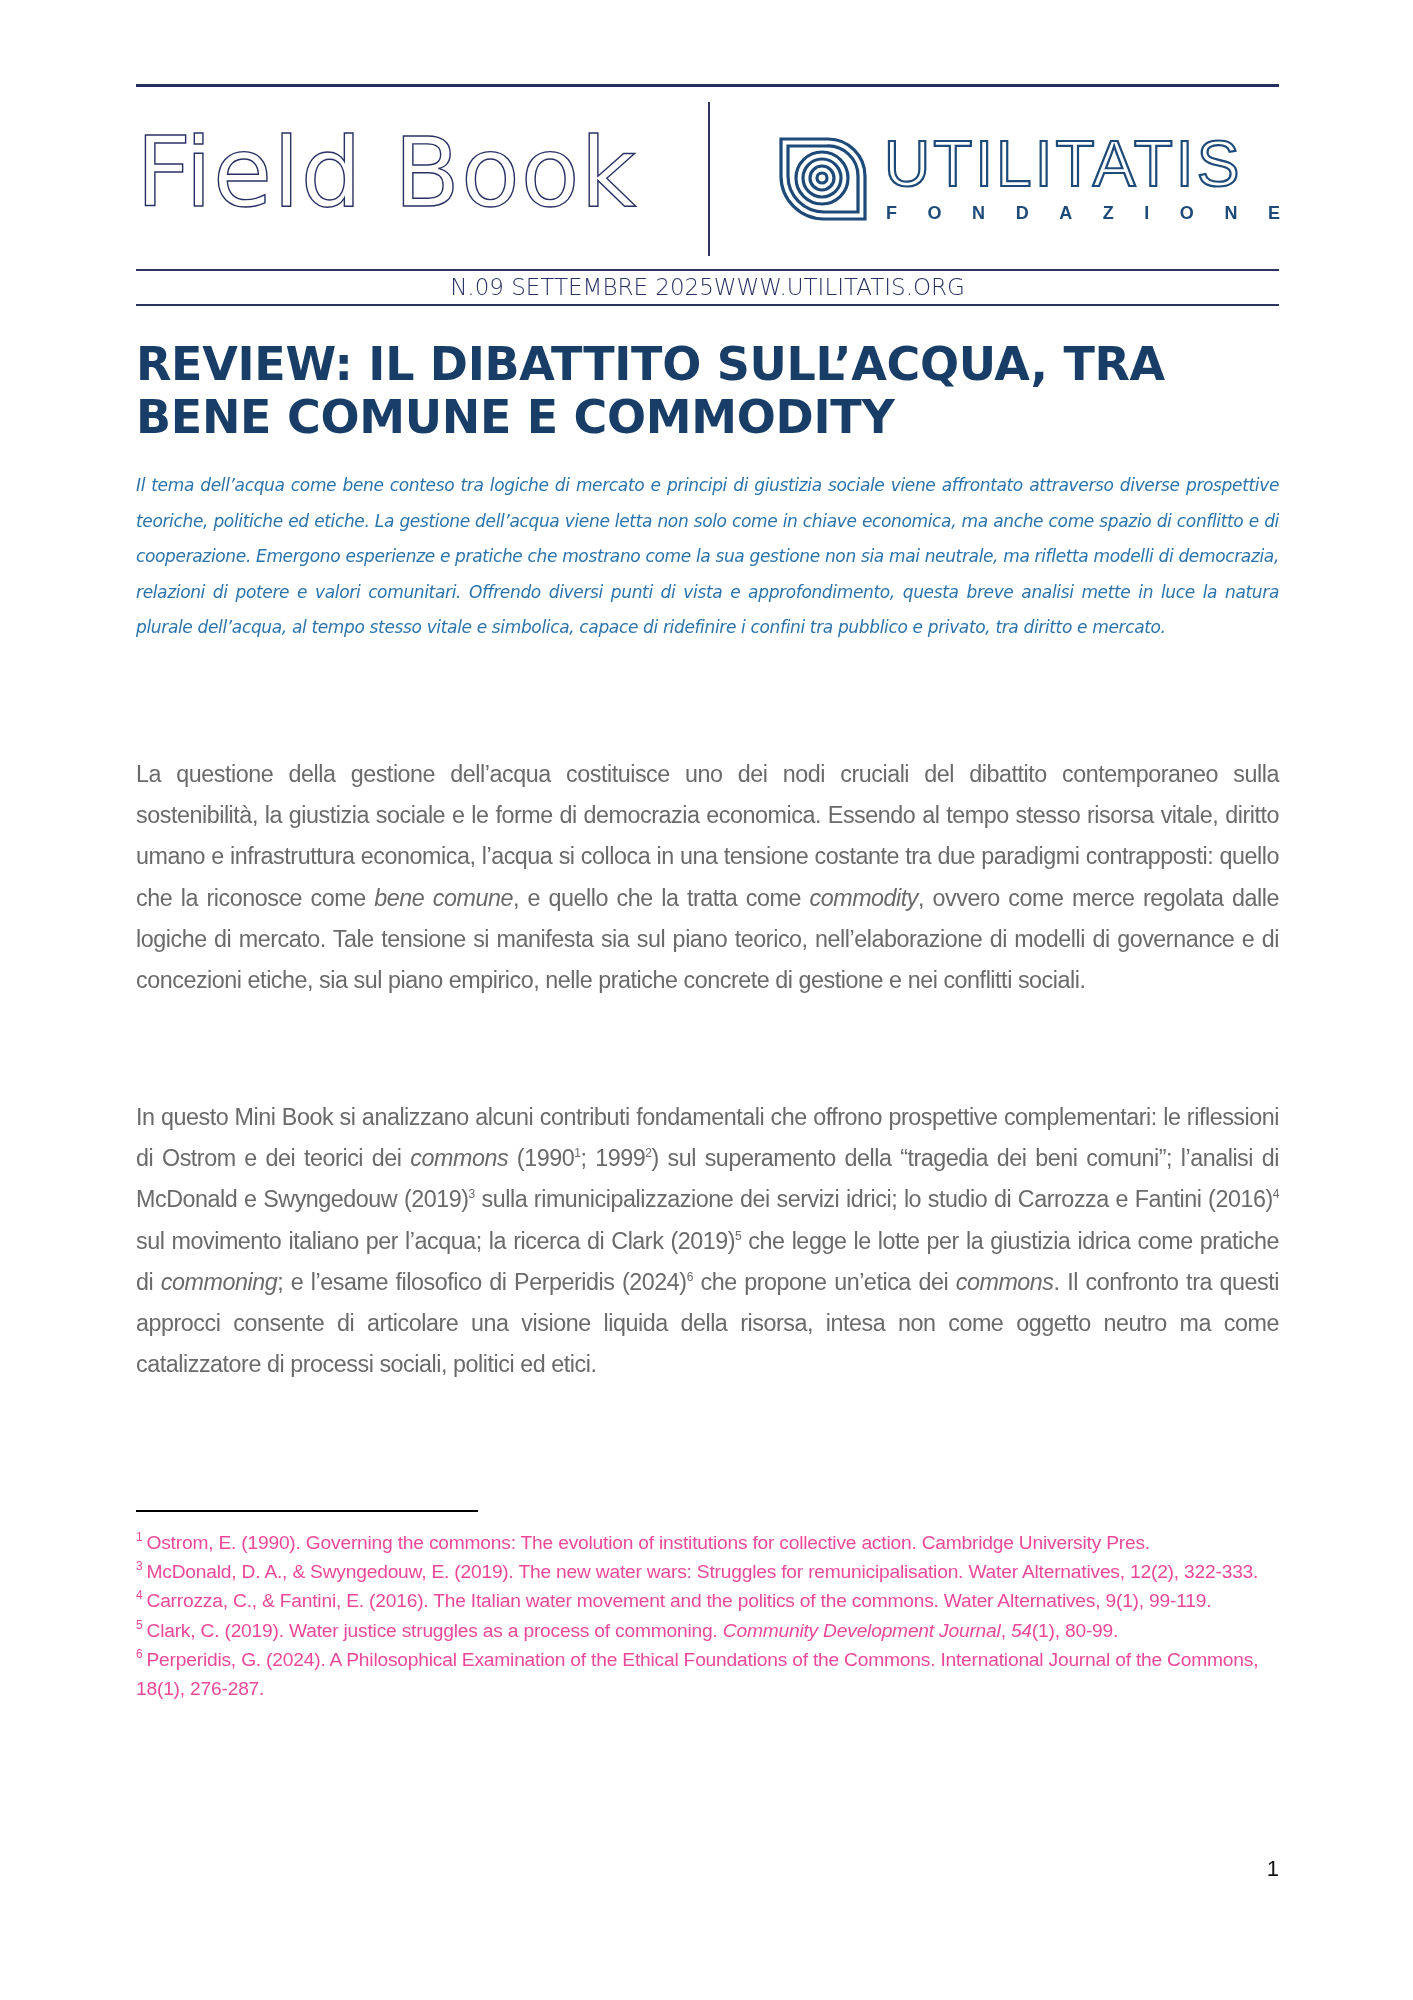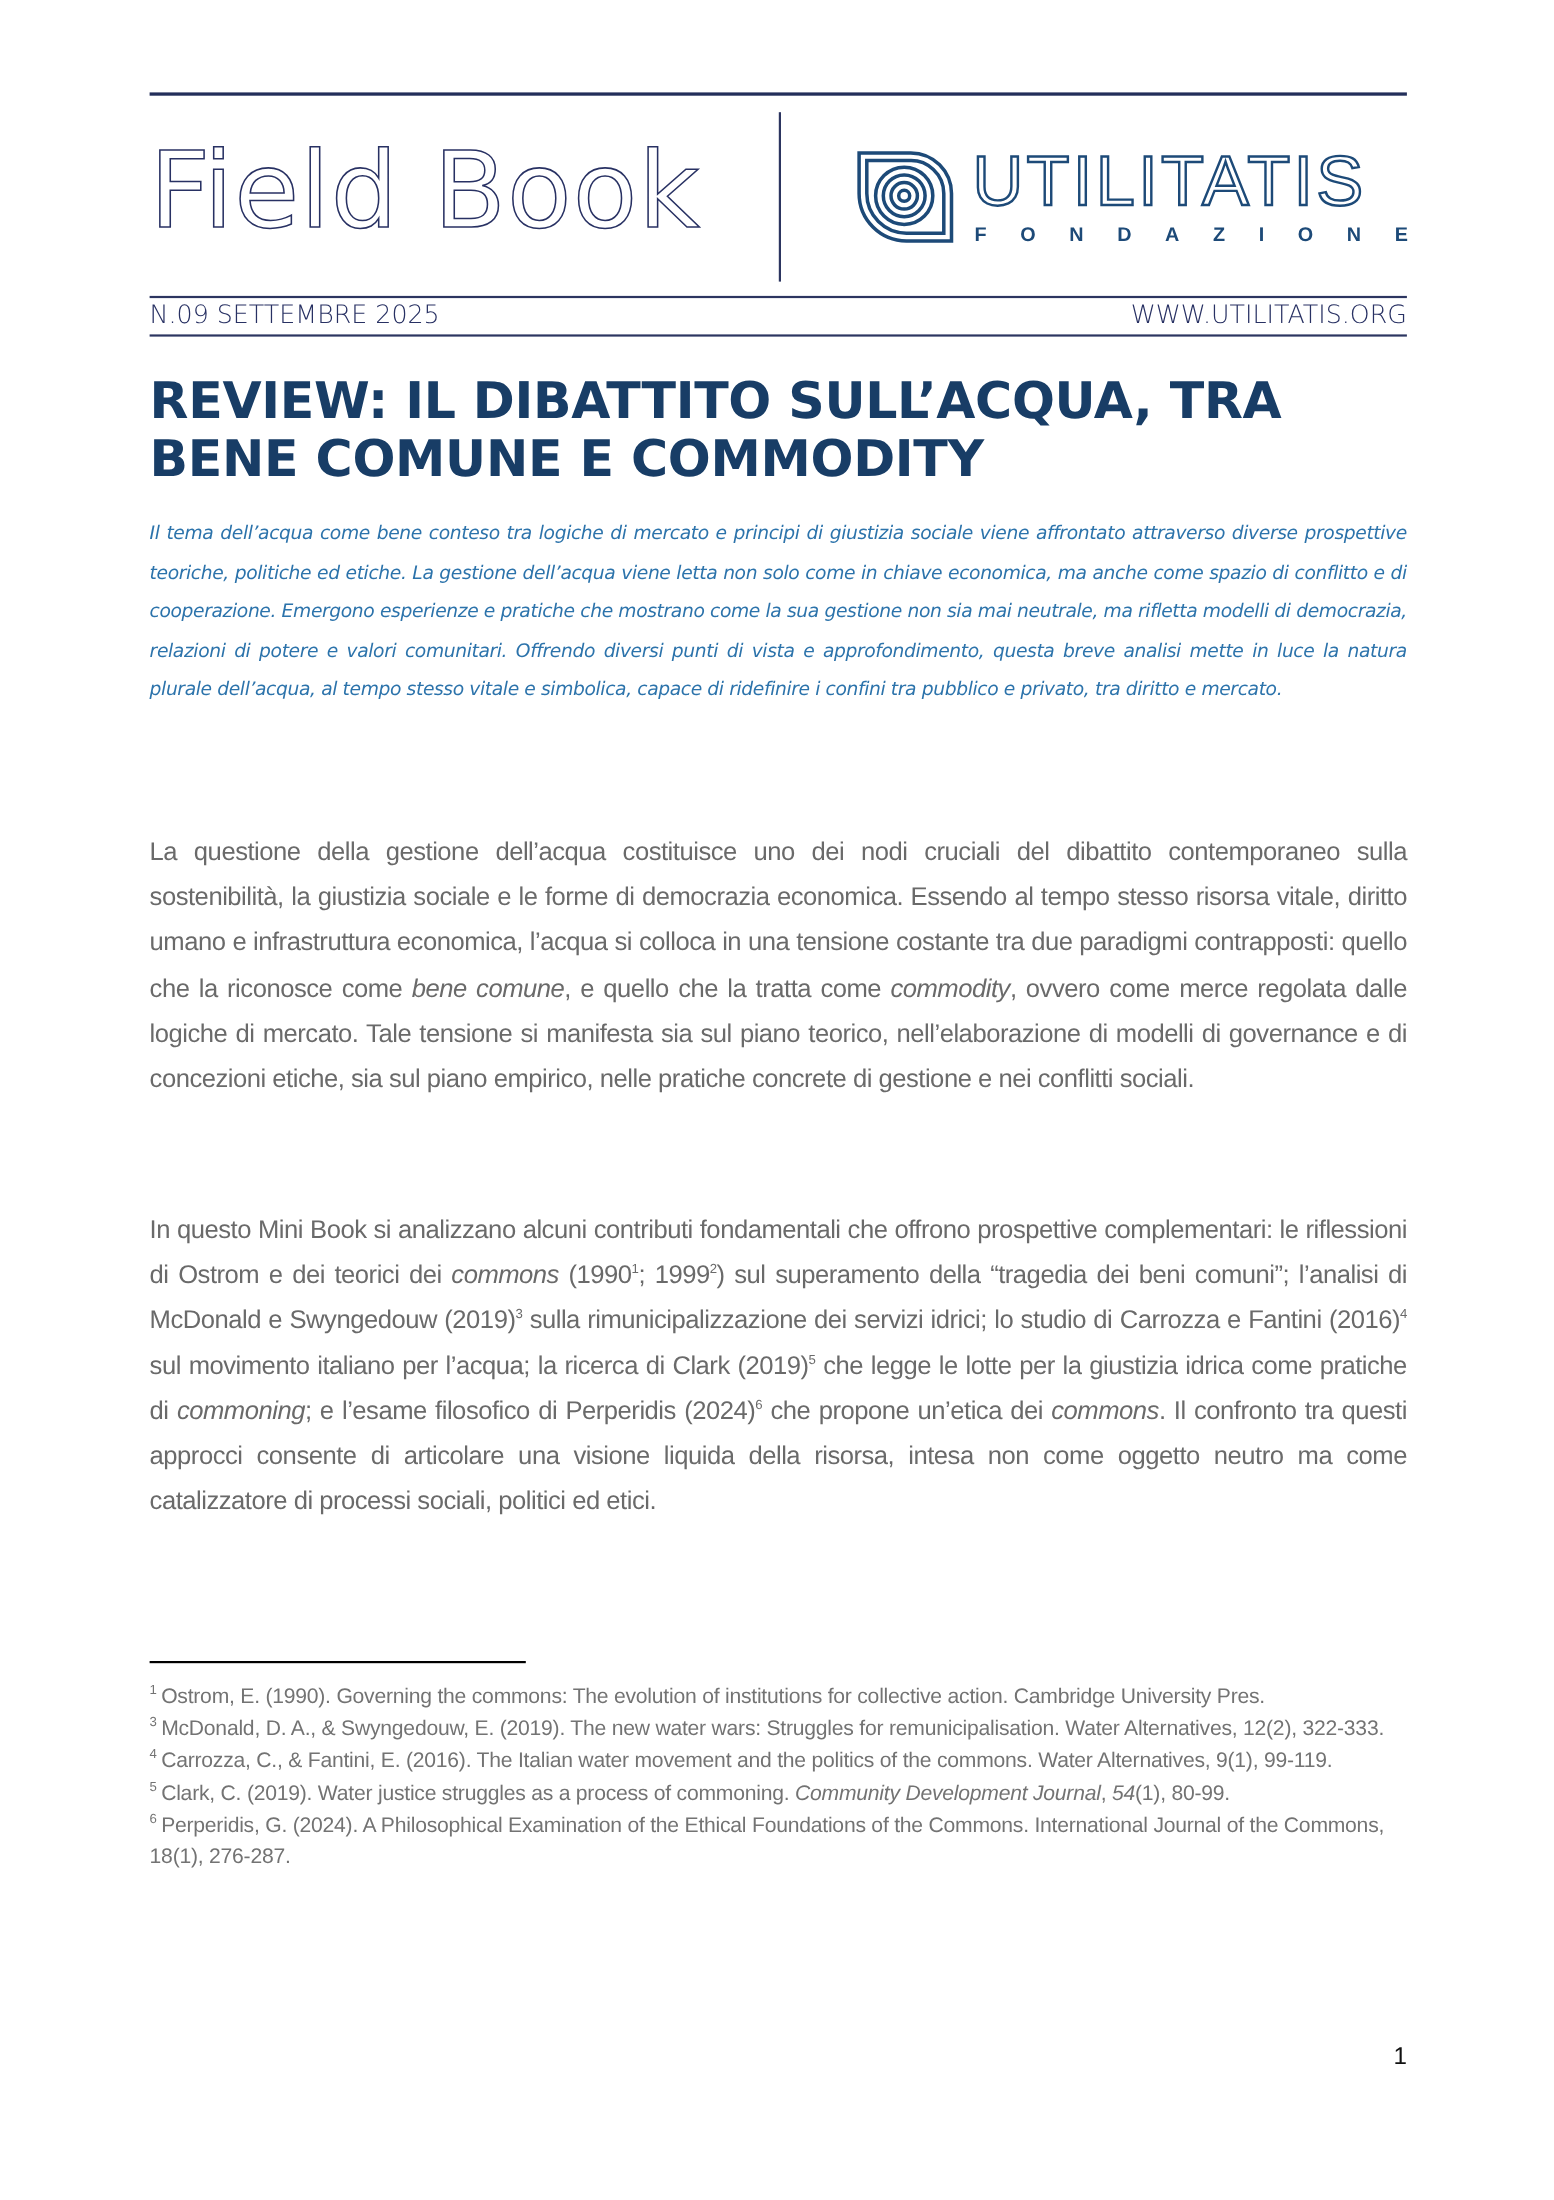--- a/index.html
+++ b/index.html
@@ -27,21 +27,21 @@
   }
   .logo-sub {
     position: absolute; left: 886px; top: 203px; width: 394px;
     font-family: "Liberation Sans", sans-serif; font-size: 18px; font-weight: bold; color: #1d4a78;
     display: flex; justify-content: space-between;
   }
 
   .rule-mid1 { position: absolute; left: 136px; top: 269px; width: 1143px; height: 2px; background: #2c3560; }
   .issue-line {
     position: absolute; left: 136px; top: 272px; width: 1143px; height: 30px;
-    display: flex; justify-content: space-between; align-items: center;
+    display: flex; justify-content: center; align-items: center;
     font-family: "DejaVu Sans", sans-serif; font-weight: 200; font-size: 23px; color: #283163;
   }
   .rule-mid2 { position: absolute; left: 136px; top: 304px; width: 1143px; height: 2px; background: #2c3560; }
 
   .title {
     position: absolute; left: 136px; top: 338px; width: 1150px;
     font-family: "DejaVu Sans", sans-serif; font-weight: bold; font-size: 46px; line-height: 53px;
     color: #183d66; letter-spacing: -0.3px;
   }
 
@@ -57,21 +57,21 @@
     color: #6a6a6a; text-align: justify; margin: 0; letter-spacing: -0.45px;
   }
   .body-p em { font-style: italic; }
   .body-p sup { font-size: 12px; line-height: 0; vertical-align: 9px; }
   .p1 { top: 754px; }
   .p2 { top: 1097px; }
 
   .fn-rule { position: absolute; left: 136px; top: 1510px; width: 342px; height: 2px; background: #000; }
   .footnotes {
     position: absolute; left: 136px; top: 1528px; width: 1143px;
-    font-family: "Liberation Sans", sans-serif; font-size: 19.2px; line-height: 29.2px; color: #737373;
+    font-family: "Liberation Sans", sans-serif; font-size: 19.2px; line-height: 29.2px; color: #ec4899;
     letter-spacing: -0.2px;
   }
   .fn { margin: 0; padding-right: 20px; }
   .fn sup { font-size: 12px; line-height: 0; vertical-align: 8px; margin-right: 4px; }
   .fn em { font-style: italic; }
 
   .page-num {
     position: absolute; right: 134px; top: 1856px;
     font-family: "Liberation Sans", sans-serif; font-size: 22px; color: #111;
   }

